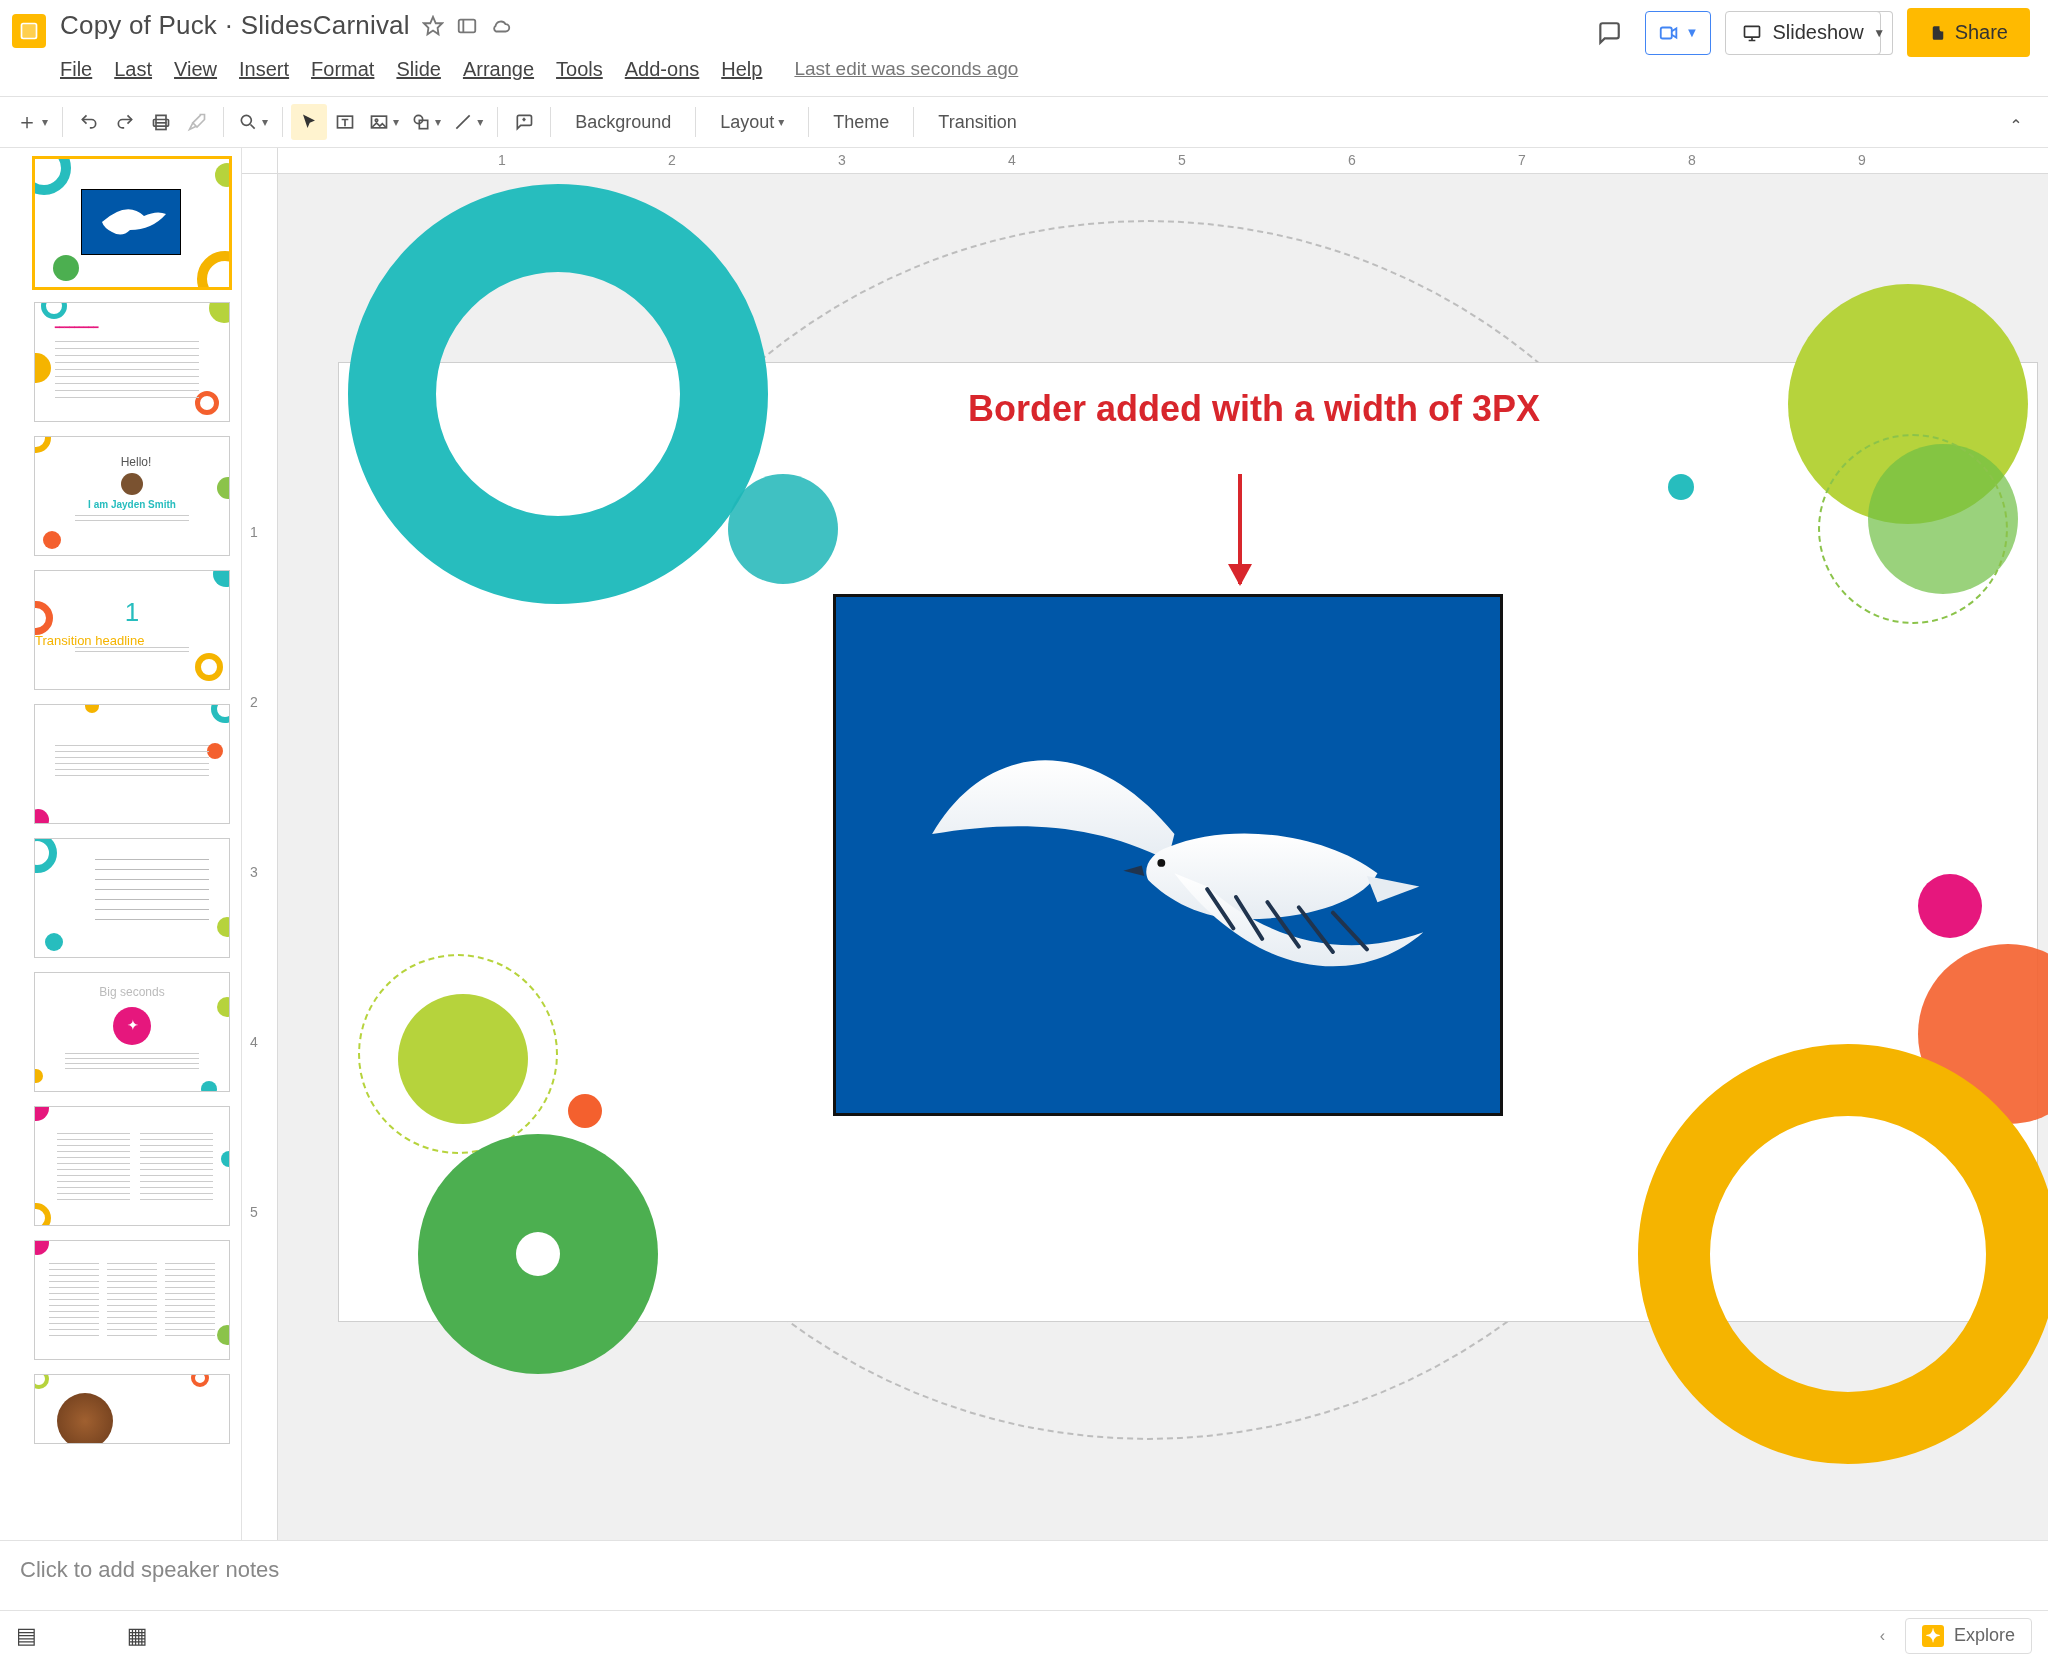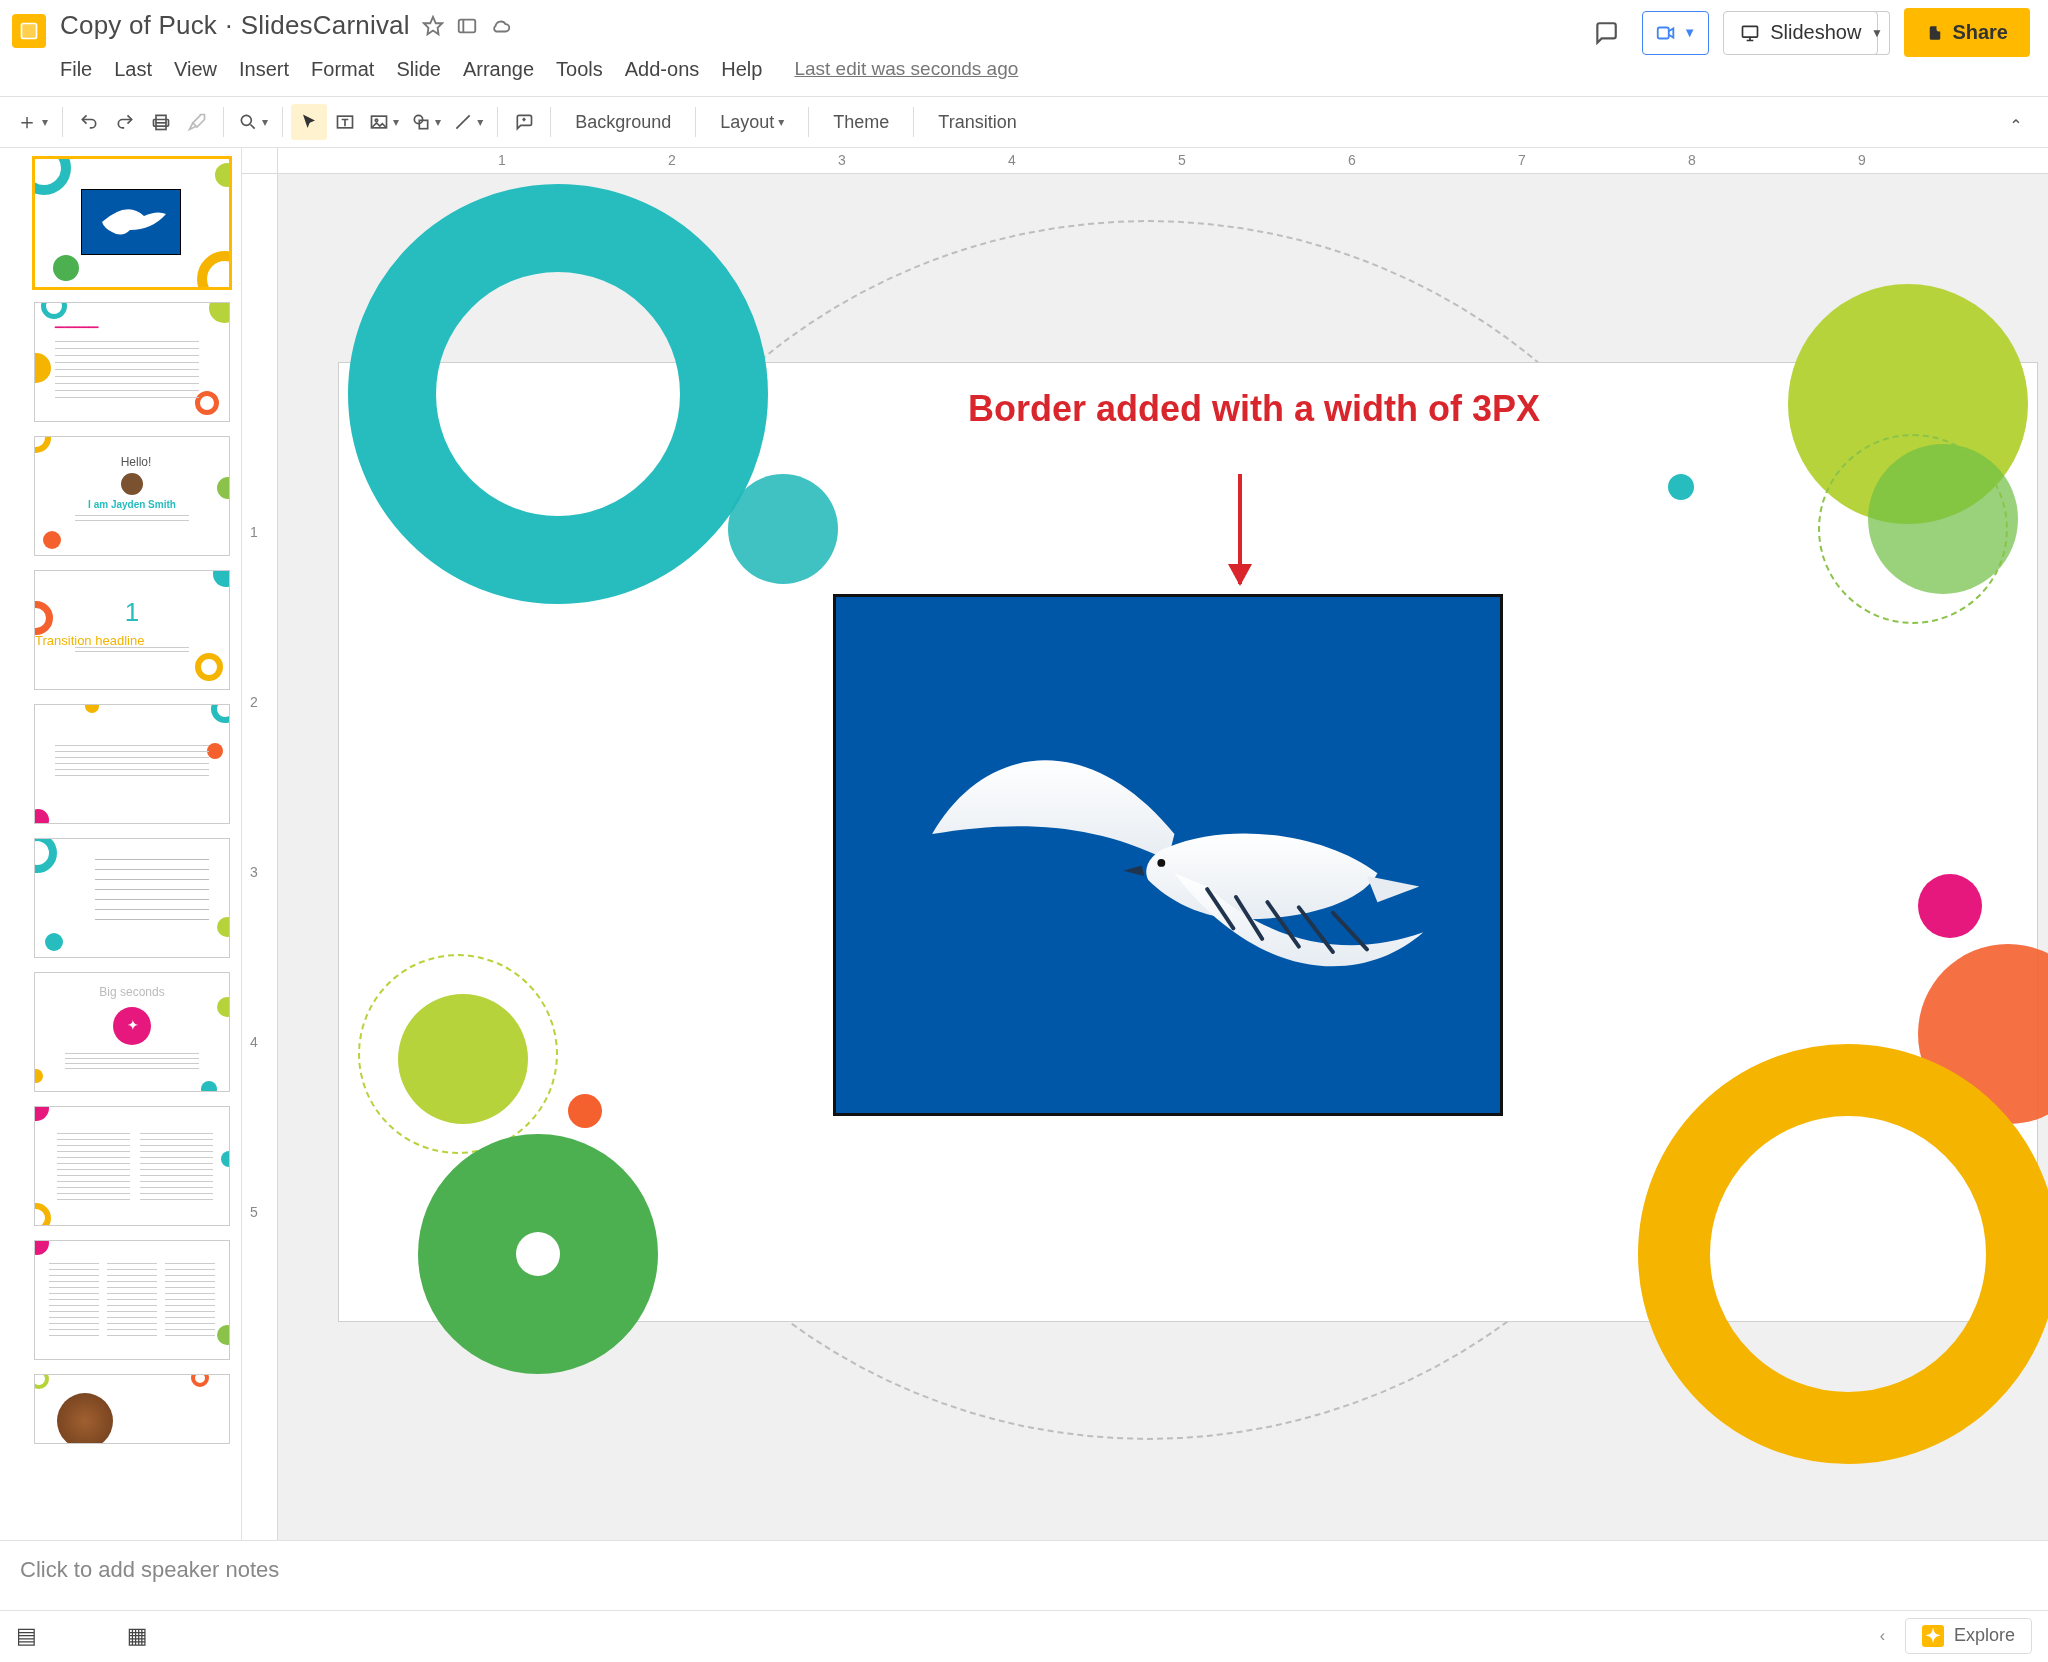--- a/index.html
+++ b/index.html
@@ -33,30 +33,30 @@
   }
   .slideshow-btn {
     border:1px solid #ccc; border-radius:4px; height:44px; padding:0 16px;
     display:flex; align-items:center; gap:10px; font-size:20px; color:#333;
   }
   .dropdown-caret {
     border:1px solid #ccc; border-left:none; border-radius:0 4px 4px 0;
     width:26px; height:44px; display:flex;align-items:center;justify-content:center;margin-left:-14px;
   }
   .share-btn {
-    background:#ffba00; color:#333; font-weight:700; border-radius:4px; height:49px;
+    background:#ffba00; color:#333; font-weight:400; border-radius:4px; height:49px;
     padding:0 22px; display:flex; align-items:center; gap:8px; font-size:20px;
   }
 
   
   .menubar {
     display:flex; gap:22px; padding: 6px 0 14px 60px; font-size:20px; color:#444;
     border-bottom: 1px solid transparent;
   }
-  .menubar span { cursor:pointer; }
+  .menubar span { cursor:pointer;text-decoration:underline; }
   .last-edit { color:#777; text-decoration: underline; font-size:19px; margin-left:10px;text-align:center;}
 
   
   .toolbar {
     border-top:1px solid #e2e2e2; border-bottom:1px solid #e2e2e2;
     height:52px; display:flex; align-items:center; padding:0 10px; gap:0;
     font-size:18px; color:#555; position:relative;
   }
   .tbtn {
     height:36px; min-width:36px; padding:0 6px;

